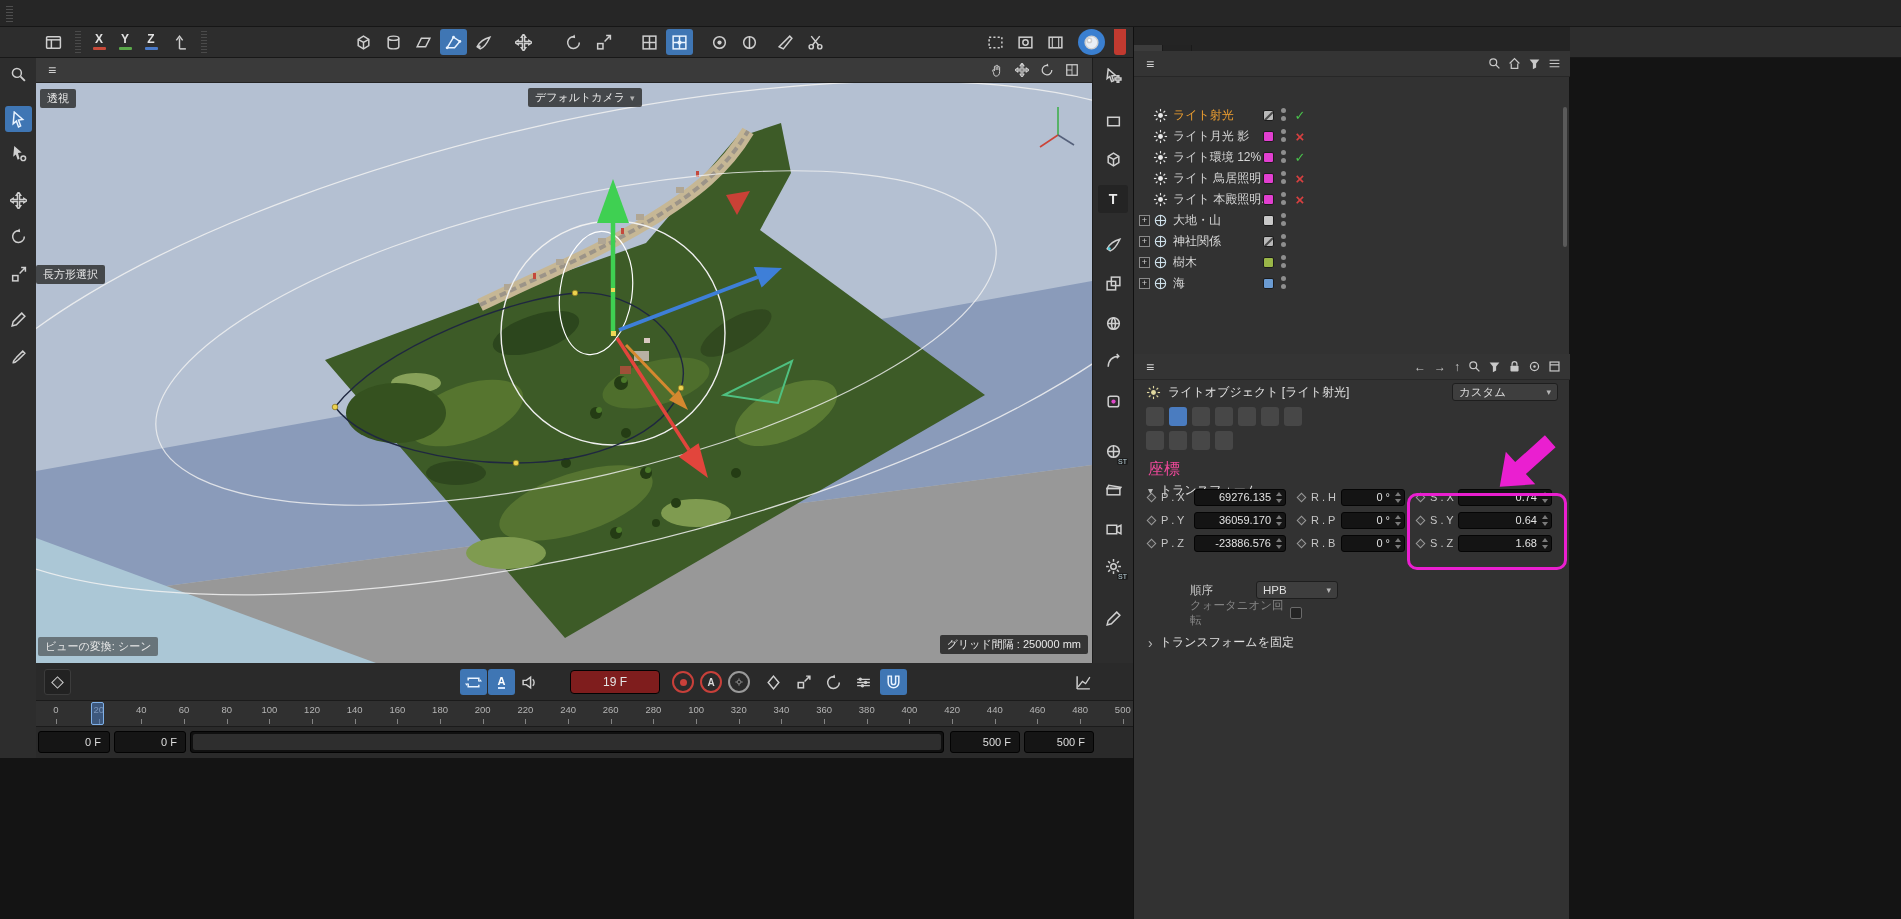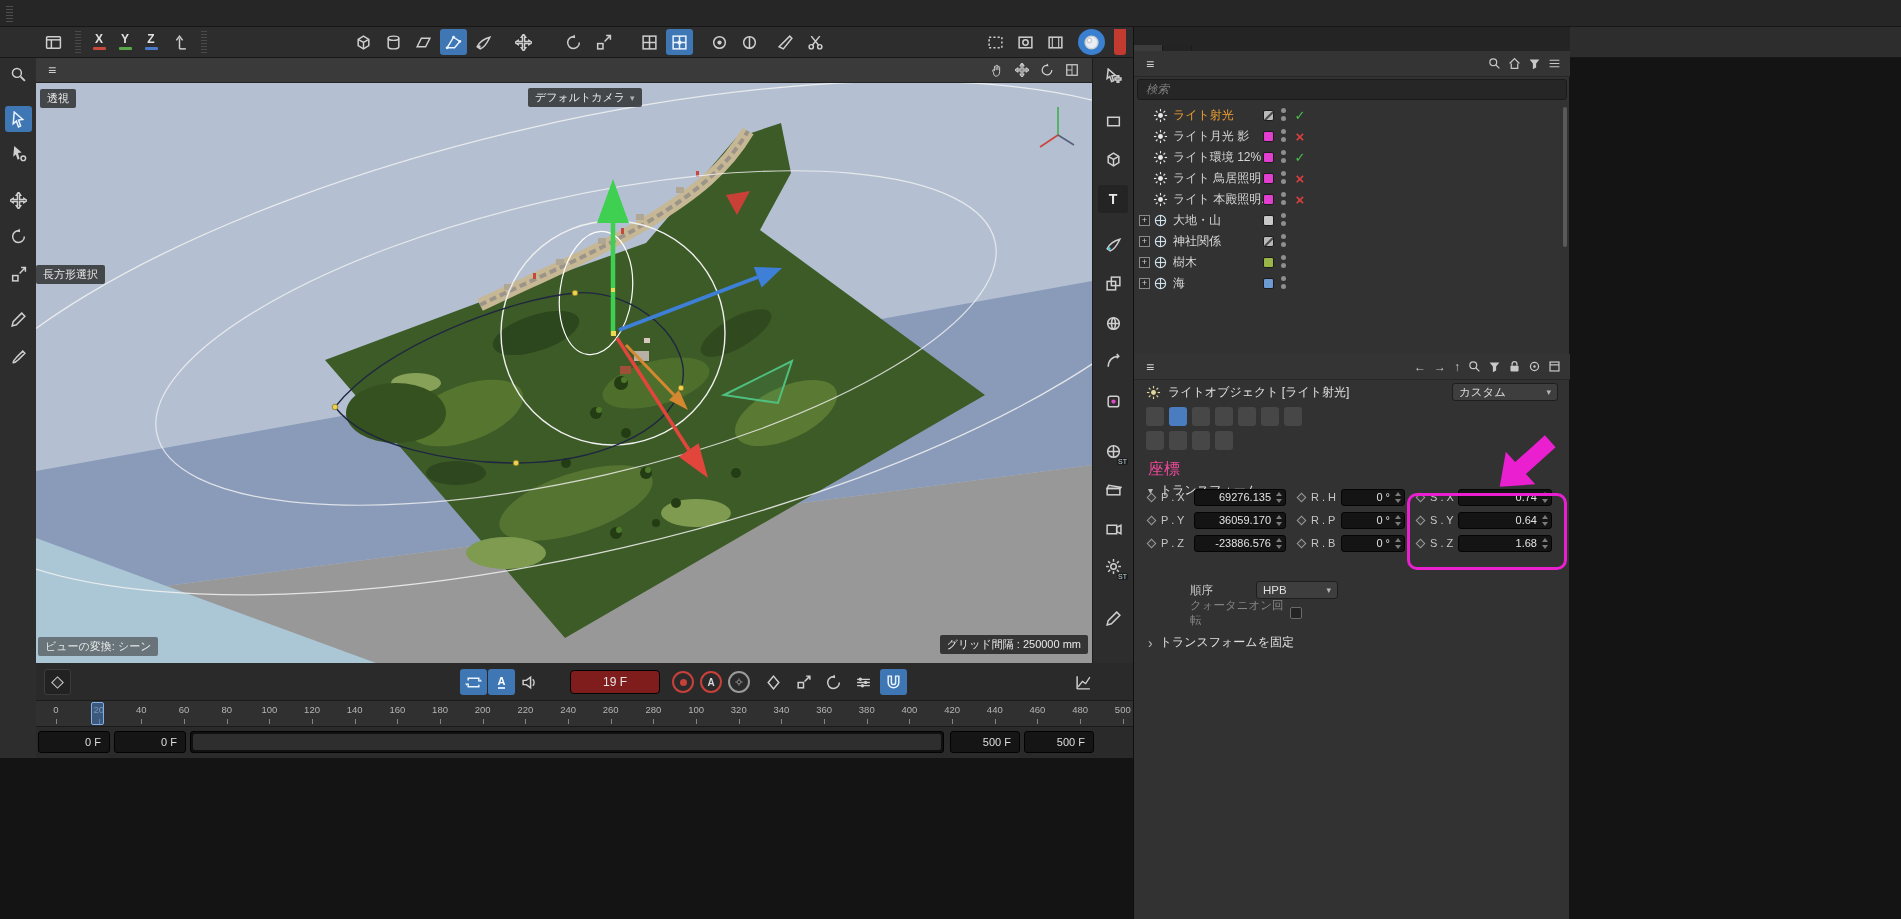--- a/index.html
+++ b/index.html
@@ -787,23 +787,20 @@
         <svg viewBox="0 0 16 16">
           <path d="M2 3h12L10 8v5l-4 2V8z" fill="#c8c8c8" stroke="none"></path>
         </svg>
       </span>
     <span class="pico">
         <svg viewBox="0 0 16 16">
           <path d="M2 4h12M2 8h12M2 12h12"></path>
         </svg>
       </span>
   </div>
-  <div class="om-search">
-    <span class="search-ph">検索</span>
-  </div>
   <div class="om-list">
 
   <div class="orow selected">
       <span class="expand" style="visibility: hidden;">
           <span>+</span>
         </span>
       <svg class="oicon" viewBox="0 0 16 16">
           <circle cx="8" cy="8" r="2.6" fill="#e8e8e8"></circle>
           <g stroke="#e8e8e8" stroke-width="1.2">
             <line x1="8" y1="1" x2="8" y2="3.6"></line>

